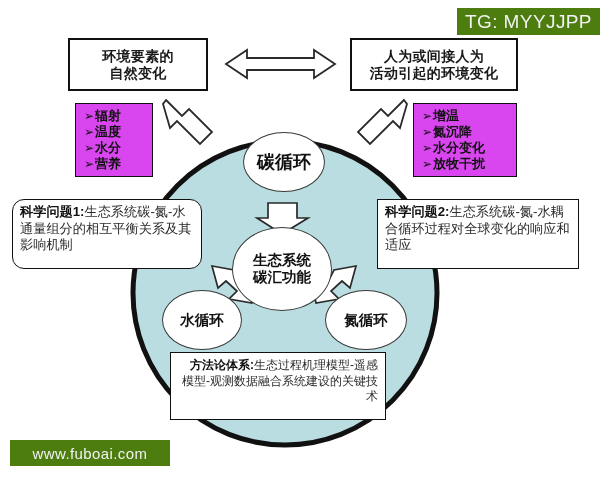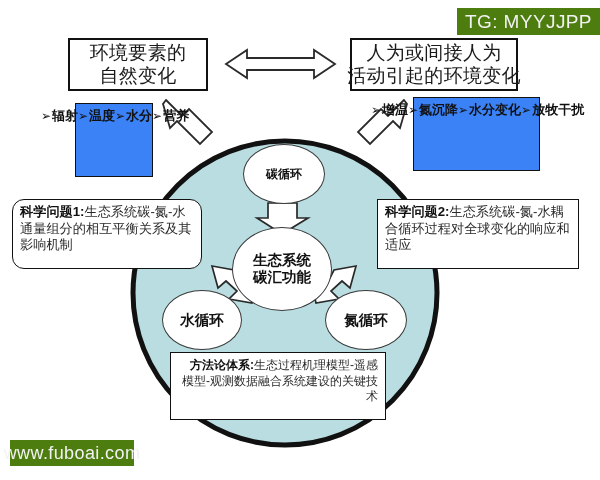--- a/index.html
+++ b/index.html
@@ -35,51 +35,51 @@
     align-items: center;
     justify-content: center;
     color: #1a1a1a;
     text-align: center;
     line-height: 1.18;
   }
   .box .line { display: block; white-space: nowrap; }
 
   
   .hdr-box {
-    font-size: 19px;
-    font-weight: normal;
+    font-size: 14px;
+    font-weight: bold;
     letter-spacing: 0.3px;
   }
   #hdr-left  { left: 68px;  top: 38px; width: 140px; height: 53px; }
   #hdr-right { left: 350px; top: 38px; width: 168px; height: 53px; }
 
   
   .list-box {
     position: absolute;
     box-sizing: border-box;
-    background: #3b82f6;
+    background: #d946ef;
     border: 1.6px solid #111111;
     padding: 4px 6px 4px 8px;
     display: flex;
-    flex-direction: row;
+    flex-direction: column;
     justify-content: center;
     color: #111111;
     font-size: 13px;
     font-weight: bold;
     line-height: 1.22;
     z-index: 6;
   }
   .list-box .item { white-space: nowrap; }
   .list-box .item .bullet {
     font-weight: bold;
     margin-right: 1px;
     font-size: 12px;
   }
   #list-left  { left: 75px;  top: 103px; width: 78px;  height: 74px; }
-  #list-right { left: 413px; top: 97px; width: 127px; height: 74px; }
+  #list-right { left: 413px; top: 103px; width: 104px; height: 74px; }
 
   
   .sq-box {
     position: absolute;
     box-sizing: border-box;
     background: #ffffff;
     border: 1.6px solid #111111;
     padding: 4px 6px 5px 7px;
     color: #2b2b2b;
     font-size: 13.2px;
@@ -123,21 +123,21 @@
     display: flex;
     flex-direction: column;
     align-items: center;
     justify-content: center;
     color: #111111;
     font-weight: bold;
     text-align: center;
     z-index: 5;
   }
   .node .line { display: block; white-space: nowrap; }
-  #node-carbon   { left: 243px; top: 144px; width: 82px;  height: 60px;  font-size: 12px; }
+  #node-carbon   { left: 243px; top: 132px; width: 82px;  height: 60px;  font-size: 18px; }
   #node-center   { left: 232px; top: 227px; width: 100px; height: 84px;  font-size: 14.5px; line-height: 1.2; }
   #node-water    { left: 162px; top: 290px; width: 80px;  height: 60px;  font-size: 14.5px; }
   #node-nitrogen { left: 325px; top: 290px; width: 82px;  height: 60px;  font-size: 14.5px; }
 
   
   .watermark {
     position: absolute;
     background: #4d7c0f;
     color: #f2f2f2;
     font-size: 19px;
@@ -149,23 +149,23 @@
   }
   #wm-tg {
     right: 0px;
     top: 8px;
     width: 143px;
     height: 27px;
   }
   #wm-site {
     left: 10px;
     top: 440px;
-    width: 124px;
+    width: 160px;
     height: 26px;
-    font-size: 18px;
+    font-size: 15px;
   }
 </style>
 </head>
 <body>
 
 <div id="stage">
 
   <svg id="svg-layer" viewBox="0 0 600 480">
 
     <circle cx="285" cy="293" r="152" fill="#b9dde1" stroke="#111111" stroke-width="5"></circle>

